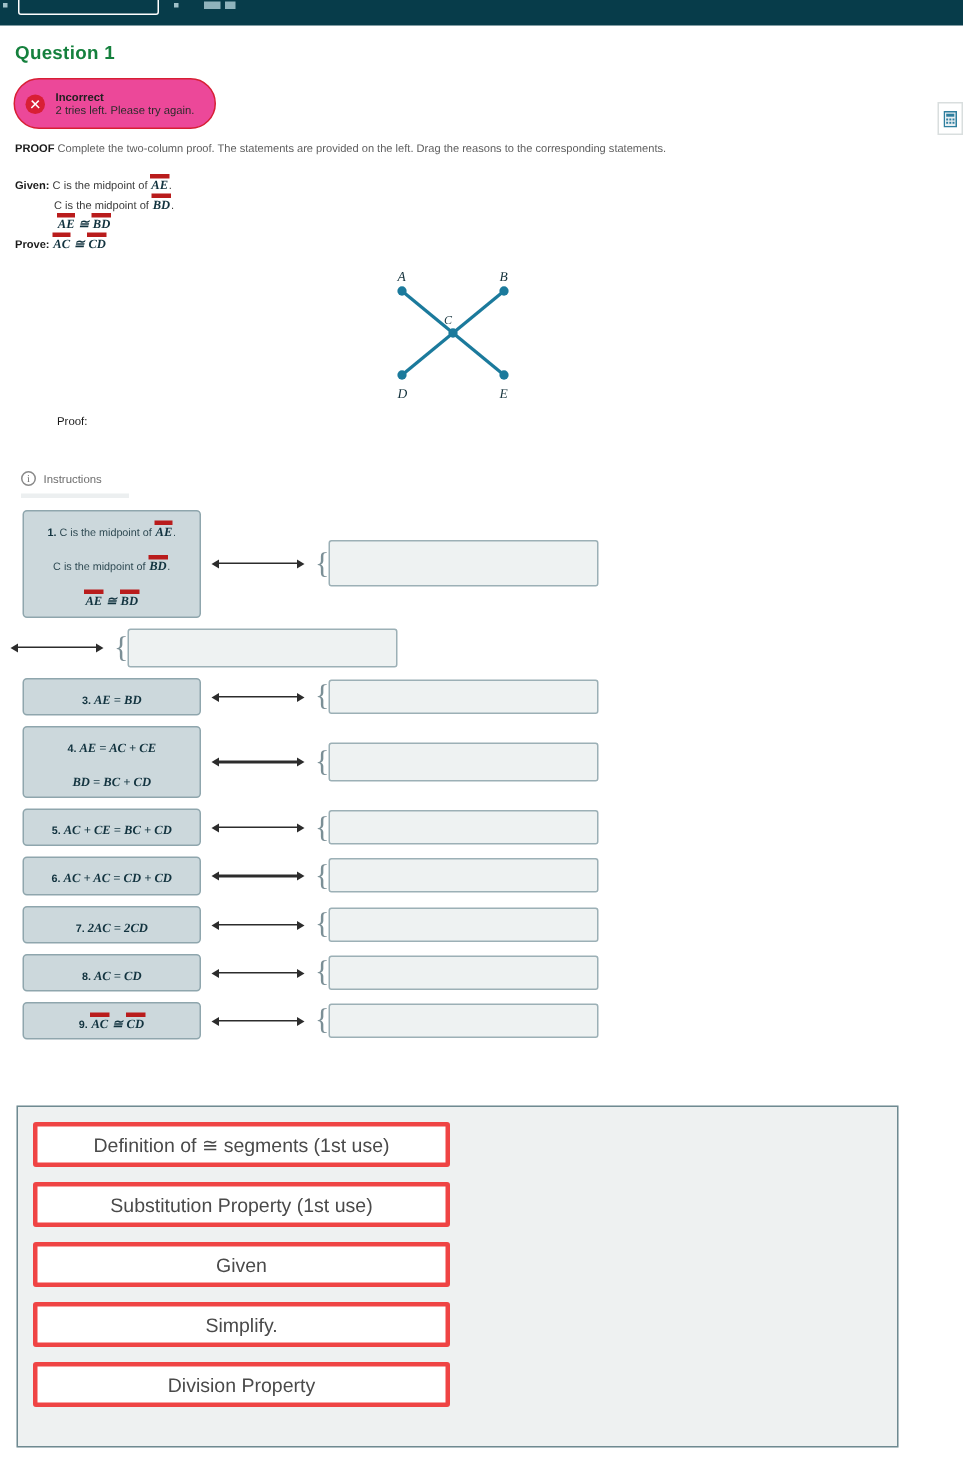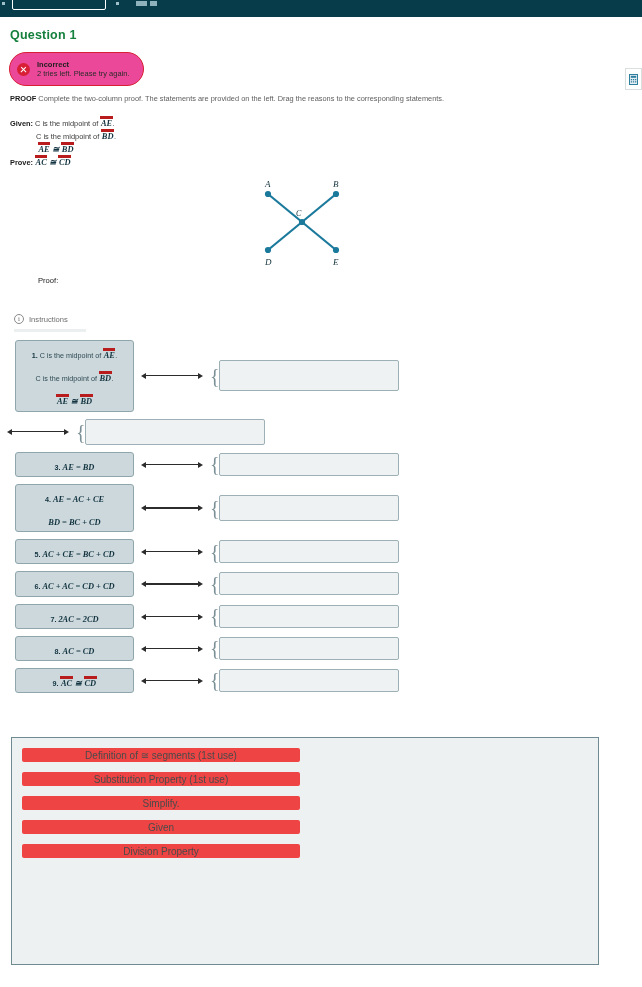--- a/index.html
+++ b/index.html
@@ -178,26 +178,26 @@
     width: 588px; height: 228px;
     background: #eef1f1;
     border: 1.3px solid #6f8a91;
     padding: 10px;
   }
   .bank-grid {
     display: flex; flex-wrap: wrap;
     gap: 10px 11px;
   }
   .tile {
-    width: 278px; height: 14px;
+    width: 278px; height: 30px;
     background: #ffffff;
-    border: 7px solid #ef4444;
+    border: 3px solid #ef4444;
     border-radius: 2px;
     display: flex; align-items: center; justify-content: center;
-    font-size: 10px; color: #4a4a4a;
+    font-size: 13px; color: #4a4a4a;
   }
 
   
   .calc-btn {
     position: absolute; right: 0px; top: 68px;
     width: 17px; height: 22px;
     background: #ffffff;
     border: 1px solid #d9dede;
     display: flex; align-items: center; justify-content: center;
   }
@@ -377,17 +377,17 @@
       </div>
       <div class="brace">{</div>
       <div class="drop h3"></div>
     </div>
   </div>
 
 <div class="bank">
   <div class="bank-grid" id="bank-grid">
       <div class="tile">Definition of ≅ segments (1st use)</div>
       <div class="tile">Substitution Property (1st use)</div>
+      <div class="tile">Given</div>
       <div class="tile">Simplify.</div>
-      <div class="tile">Given</div>
       <div class="tile">Division Property</div>
     </div>
 </div>
 
 </body></html>

